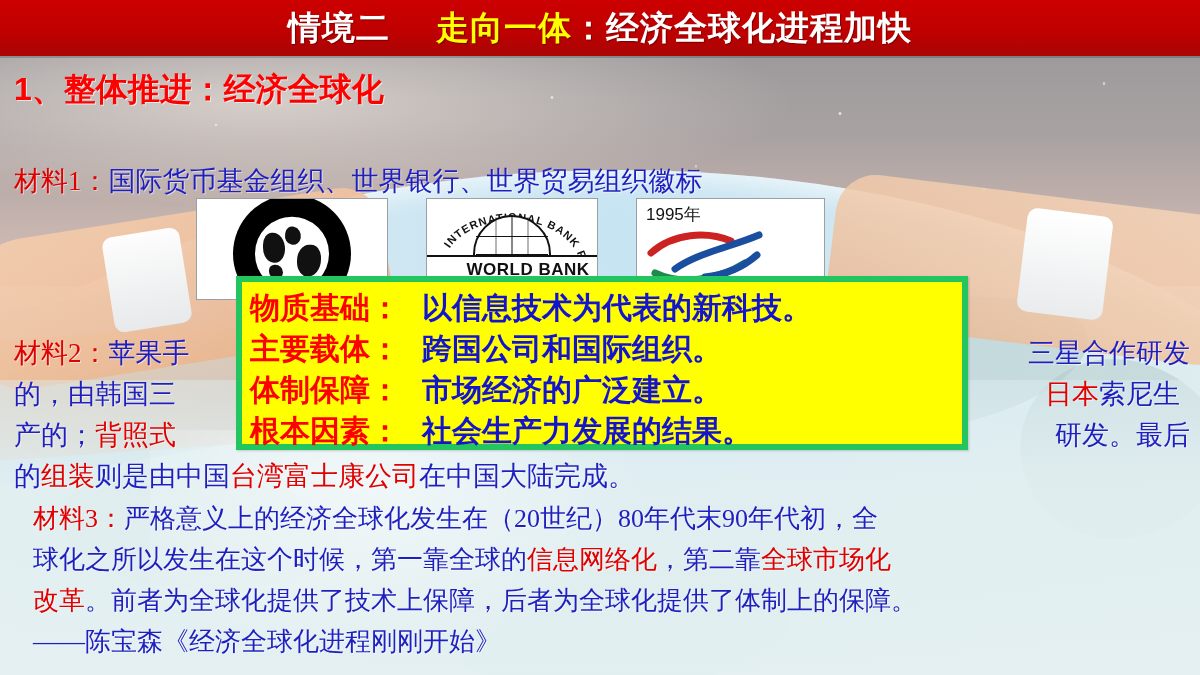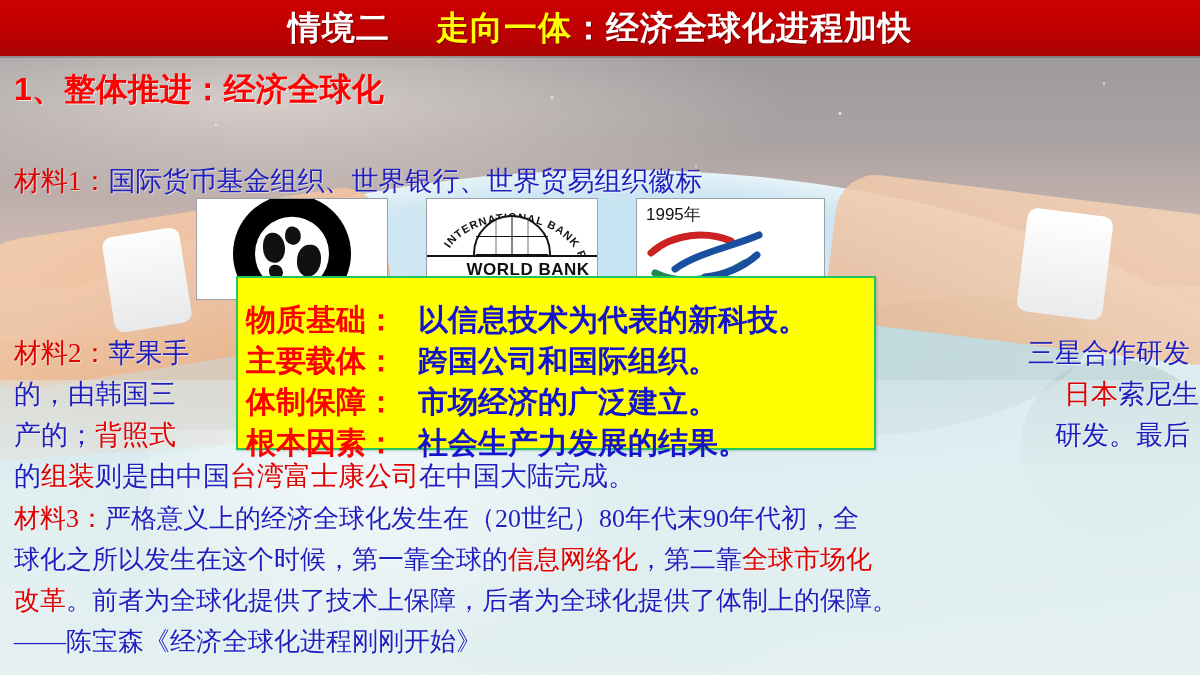--- a/index.html
+++ b/index.html
@@ -137,21 +137,21 @@
 
   .m1{top:168px;}
   .m2a{top:340px;}
   .m2b{top:381px;}
   .m2c{top:422px;}
   .m2d{top:463px;}
   .m3a{top:506px;}
   .m3b{top:547px;}
   .m3c{top:588px;}
   .m3d{top:629px;}
-  .m3a,.m3b,.m3c,.m3d{font-size:26px;}
+  .m3a,.m3b,.m3c,.m3d{font-size:26px;margin-left:19px;}
 
   
   .logo-strip{position:absolute;left:196px;top:198px;display:flex;gap:38px;}
   .logo-card{
     background:#ffffff;border:1px solid #9aa0a3;
     width:190px;height:100px;position:relative;overflow:hidden;
   }
   .logo-card.wb{width:170px;}
   .logo-card.wto{width:140px;padding-left:47px;}
 
@@ -211,23 +211,23 @@
   
   .wto-year{
     position:absolute;left:9px;top:4px;
     font-family:"Liberation Sans","DejaVu Sans",sans-serif;
     font-size:17px;color:#111;white-space:nowrap;
   }
   .wto-mark{position:absolute;left:8px;top:24px;}
 
   
   .callout{
-    position:absolute;left:236px;top:276px;width:640px;height:174px;
-    background:#ffff00;border:2px solid #22c55e;
-    box-sizing:border-box;padding:22px 0 0 8px;
+    position:absolute;left:236px;top:276px;width:732px;height:174px;
+    background:#ffff00;border:6px solid #22c55e;
+    box-sizing:border-box;padding:6px 0 0 8px;
     box-shadow:1px 1px 2px rgba(0,0,0,.18);
   }
   .co-row{display:flex;align-items:baseline;white-space:nowrap;height:41px;}
   .co-key{
     font-family:"Liberation Sans","DejaVu Sans",sans-serif;
     font-weight:bold;font-size:30px;color:#ff0000;
     width:172px;flex:none;
   }
   .co-val{
     font-family:"Liberation Sans","DejaVu Sans",sans-serif;
@@ -312,21 +312,21 @@
       </svg>
     </div>
   </div>
 
   <div class="mat-line m2a"><span class="lbl">材料2：</span><span>苹果手</span></div>
   <div class="mat-line m2b"><span>的，由韩国三</span></div>
   <div class="mat-line m2c"><span>产的；</span><span class="red">背照式</span></div>
   <div class="mat-line m2d"><span>的</span><span class="red">组装</span><span>则是由中国</span><span class="red">台湾富士康公司</span><span>在中国大陆完成。</span></div>
 
   <div class="mat-line" style="left:auto;right:10px;top:340px;">三星合作研发</div>
-  <div class="mat-line" style="left:auto;right:1px;top:381px;"><span class="red">日本</span><span>索尼生</span></div>
+  <div class="mat-line" style="left:auto;right:20px;top:381px;"><span class="red">日本</span><span>索尼生</span></div>
   <div class="mat-line" style="left:auto;right:10px;top:422px;">研发。最后</div>
 
   <div class="mat-line m3a"><span class="lbl">材料3：</span><span>严格意义上的经济全球化发生在（20世纪）80年代末90年代初，全</span></div>
   <div class="mat-line m3b"><span>球化之所以发生在这个时候，第一靠全球的</span><span class="red">信息网络化</span><span>，第二靠</span><span class="red">全球市场化</span></div>
   <div class="mat-line m3c"><span class="red">改革</span><span>。前者为全球化提供了技术上保障，后者为全球化提供了体制上的保障。</span></div>
   <div class="mat-line m3d">——陈宝森《经济全球化进程刚刚开始》</div>
 
   <div class="callout">
     <div class="co-row">
       <span class="co-key">物质基础：</span>

